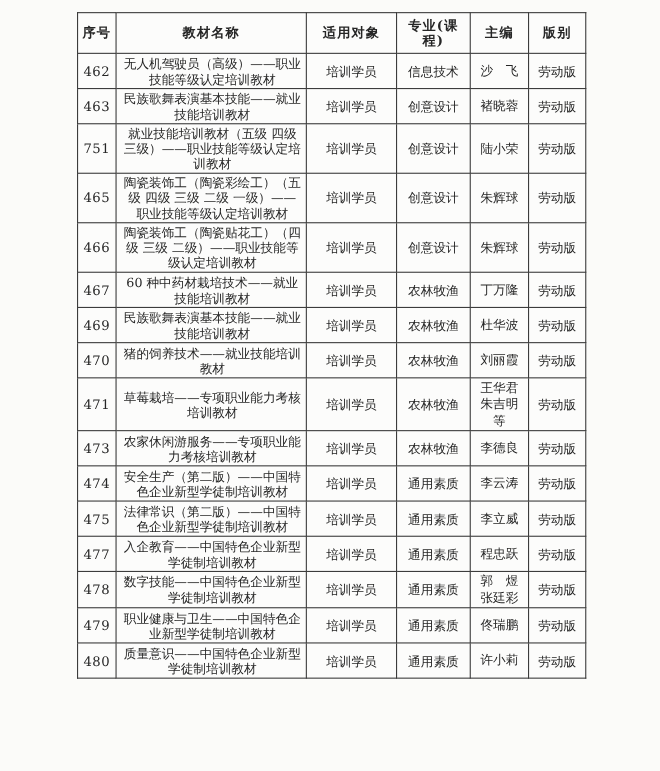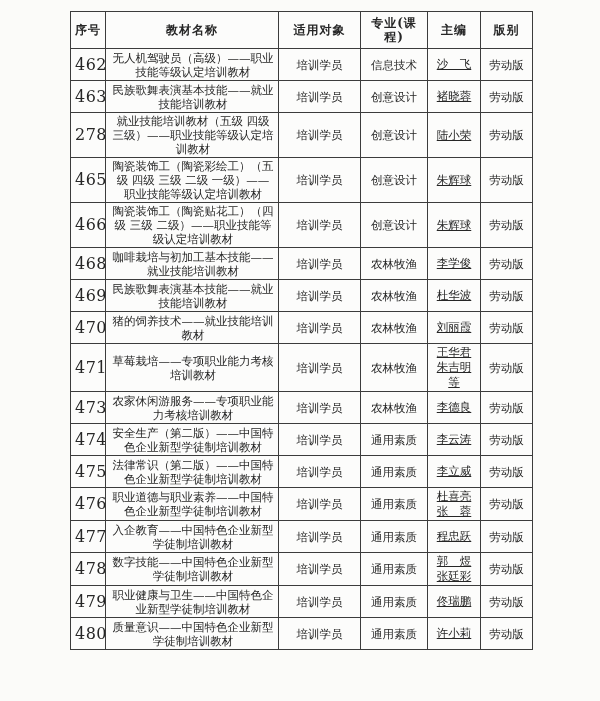--- a/index.html
+++ b/index.html
@@ -41,36 +41,35 @@
     font-weight: bold;
     font-size: 12px;
     text-align: center;
     letter-spacing: 1px;
   }
   .doc-table tbody tr {
     height: 32px;
   }
   td.c-no {
     text-align: center;
-    font-size: 16px;
+    font-size: 12px;
     letter-spacing: 0.5px;
   }
   td.c-name {
     text-align: center;
     word-break: break-all;
     padding-left: 5px;
     padding-right: 3px;
   }
   td.c-center {
     text-align: center;
   }
   td.c-pre {
     white-space: pre-line;
     line-height: 15px;
-    text-decoration: underline;
   }
 </style>
 </head>
 <body>
 
 <div class="page">
   <table class="doc-table">
     <colgroup>
       <col style="width:35px">
       <col style="width:173px">
@@ -102,21 +101,21 @@
   <tr>
     <td class="c-no">463</td>
     <td class="c-name">民族歌舞表演基本技能——就业技能培训教材</td>
     <td class="c-center">培训学员</td>
     <td class="c-center">创意设计</td>
     <td class="c-center c-pre">褚晓蓉</td>
     <td class="c-center">劳动版</td>
   </tr>
 
   <tr>
-    <td class="c-no">278</td>
+    <td class="c-no">751</td>
     <td class="c-name">就业技能培训教材（五级 四级 三级）——职业技能等级认定培训教材</td>
     <td class="c-center">培训学员</td>
     <td class="c-center">创意设计</td>
     <td class="c-center c-pre">陆小荣</td>
     <td class="c-center">劳动版</td>
   </tr>
 
   <tr>
     <td class="c-no">465</td>
     <td class="c-name">陶瓷装饰工（陶瓷彩绘工）（五级 四级 三级 二级 一级）——职业技能等级认定培训教材</td>
@@ -128,29 +127,29 @@
 
   <tr>
     <td class="c-no">466</td>
     <td class="c-name">陶瓷装饰工（陶瓷贴花工）（四级 三级 二级）——职业技能等级认定培训教材</td>
     <td class="c-center">培训学员</td>
     <td class="c-center">创意设计</td>
     <td class="c-center c-pre">朱辉球</td>
     <td class="c-center">劳动版</td>
   </tr>
 
-
-  <tr>
-    <td class="c-no">468</td>
-    <td class="c-name">咖啡栽培与初加工基本技能——就业技能培训教材</td>
-    <td class="c-center">培训学员</td>
-    <td class="c-center">农林牧渔</td>
-    <td class="c-center c-pre">李学俊</td>
-    <td class="c-center">劳动版</td>
-  </tr>
+  <tr>
+    <td class="c-no">467</td>
+    <td class="c-name">60 种中药材栽培技术——就业技能培训教材</td>
+    <td class="c-center">培训学员</td>
+    <td class="c-center">农林牧渔</td>
+    <td class="c-center c-pre">丁万隆</td>
+    <td class="c-center">劳动版</td>
+  </tr>
+
 
   <tr>
     <td class="c-no">469</td>
     <td class="c-name">民族歌舞表演基本技能——就业技能培训教材</td>
     <td class="c-center">培训学员</td>
     <td class="c-center">农林牧渔</td>
     <td class="c-center c-pre">杜华波</td>
     <td class="c-center">劳动版</td>
   </tr>
 
@@ -194,29 +193,20 @@
 
   <tr>
     <td class="c-no">475</td>
     <td class="c-name">法律常识（第二版）——中国特色企业新型学徒制培训教材</td>
     <td class="c-center">培训学员</td>
     <td class="c-center">通用素质</td>
     <td class="c-center c-pre">李立威</td>
     <td class="c-center">劳动版</td>
   </tr>
 
-  <tr>
-    <td class="c-no">476</td>
-    <td class="c-name">职业道德与职业素养——中国特色企业新型学徒制培训教材</td>
-    <td class="c-center">培训学员</td>
-    <td class="c-center">通用素质</td>
-    <td class="c-center c-pre">杜喜亮
-张　蓉</td>
-    <td class="c-center">劳动版</td>
-  </tr>
 
   <tr>
     <td class="c-no">477</td>
     <td class="c-name">入企教育——中国特色企业新型学徒制培训教材</td>
     <td class="c-center">培训学员</td>
     <td class="c-center">通用素质</td>
     <td class="c-center c-pre">程忠跃</td>
     <td class="c-center">劳动版</td>
   </tr>
 

